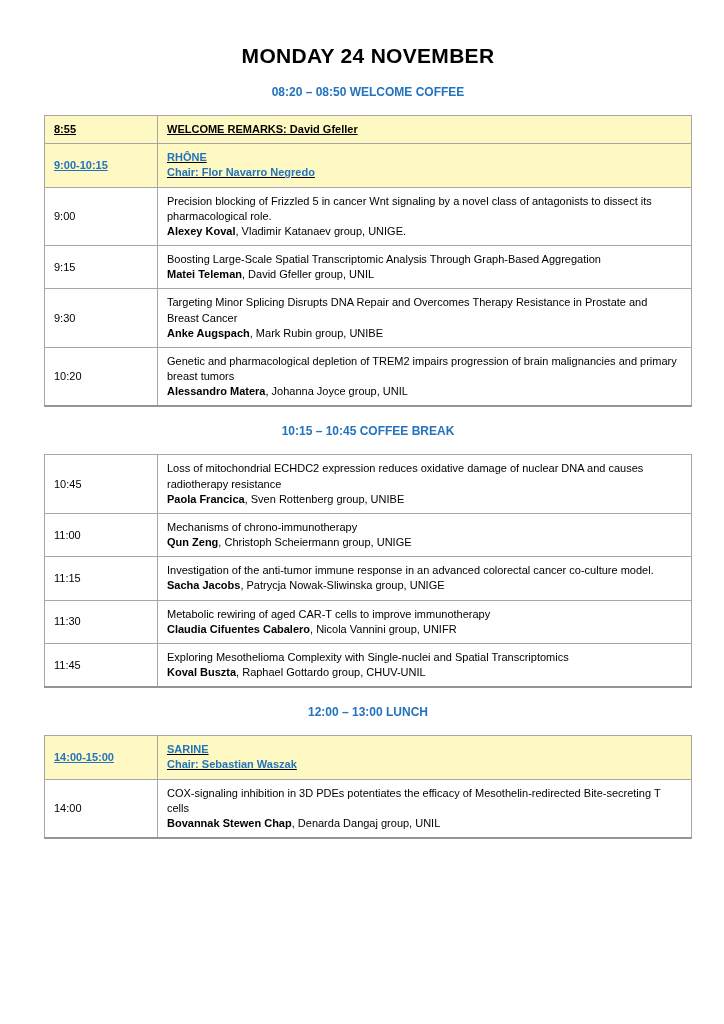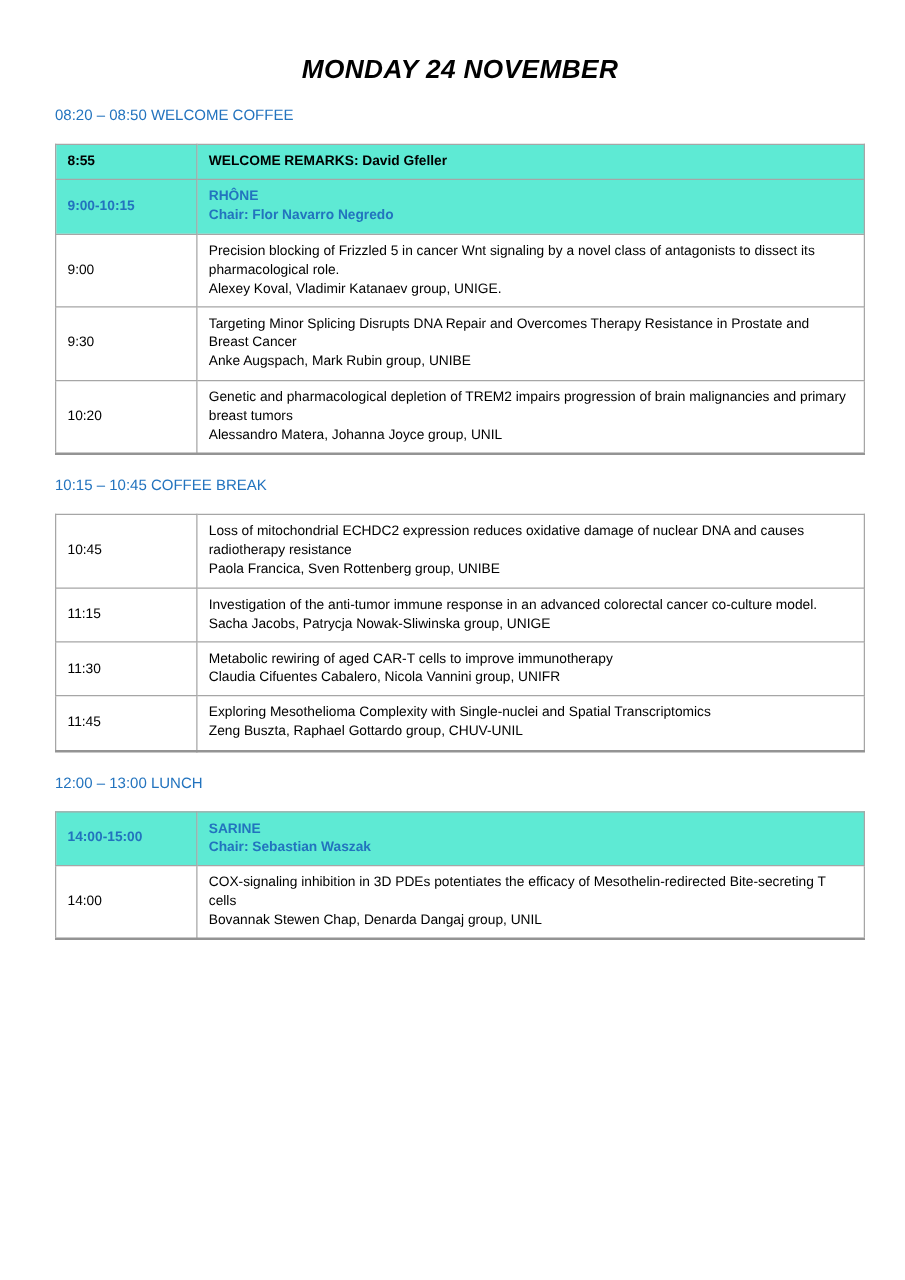--- a/index.html
+++ b/index.html
@@ -11,50 +11,50 @@
   }
   .page { box-sizing: border-box; padding: 44px 32px 0 44px; }
 
   h1.title {
     margin: 0 0 0 0;
     font-size: 21px;
     font-weight: 700;
     text-align: center;
     letter-spacing: 0.3px;
     color: #000000;
-    font-style: italic;
   }
   .break-heading {
     margin: 17px 0 16px 0;
+    text-align: center;
     font-size: 12px;
-    font-weight: 400;
+    font-weight: 700;
     color: #2273be;
   }
 
   table.session {
     width: 648px;
     border-collapse: collapse;
     table-layout: fixed;
     font-size: 11px;
     margin: 0;
   }
   table.session + table.session { margin-top: 34px; }
   table.session td {
     border: 1px solid #a6a6a6;
     padding: 6px 9px;
     vertical-align: middle;
     line-height: 1.38;
   }
   table.session { border-bottom: 2px solid #949494; }
   td.time-cell { width: 94px; }
-  tr.hl td { background: #5eead4; }
+  tr.hl td { background: #fef9c3; text-decoration: underline; }
   .bold { font-weight: 700; }
   .blue { color: #2273be; font-weight: 700; }
   .talk-title { color: #000; }
-  .speaker-name { font-weight: 400; }
+  .speaker-name { font-weight: 700; }
 </style>
 </head>
 <body>
 
 <div class="page">
 
   <h1 class="title">MONDAY 24 NOVEMBER</h1>
 
   <div class="break-heading">08:20 – 08:50 WELCOME COFFEE</div>
 
@@ -72,20 +72,27 @@
       </td>
     </tr>
     <tr>
       <td class="time-cell">9:00</td>
       <td>
         <div class="talk-title">Precision blocking of Frizzled 5 in cancer Wnt signaling by a novel class of antagonists to dissect its pharmacological role.</div>
         <div><span class="speaker-name">Alexey Koval</span><span>, Vladimir Katanaev group, UNIGE.</span></div>
       </td>
     </tr>
     <tr>
+      <td class="time-cell">9:15</td>
+      <td>
+        <div class="talk-title">Boosting Large-Scale Spatial Transcriptomic Analysis Through Graph-Based Aggregation</div>
+        <div><span class="speaker-name">Matei Teleman</span><span>, David Gfeller group, UNIL</span></div>
+      </td>
+    </tr>
+    <tr>
       <td class="time-cell">9:30</td>
       <td>
         <div class="talk-title">Targeting Minor Splicing Disrupts DNA Repair and Overcomes Therapy Resistance in Prostate and Breast Cancer</div>
         <div><span class="speaker-name">Anke Augspach</span><span>, Mark Rubin group, UNIBE</span></div>
       </td>
     </tr>
     <tr>
       <td class="time-cell">10:20</td>
       <td>
         <div class="talk-title">Genetic and pharmacological depletion of TREM2 impairs progression of brain malignancies and primary breast tumors</div>
@@ -100,38 +107,45 @@
   <table class="session">
     <tbody>
     <tr>
       <td class="time-cell">10:45</td>
       <td>
         <div class="talk-title">Loss of mitochondrial ECHDC2 expression reduces oxidative damage of nuclear DNA and causes radiotherapy resistance</div>
         <div><span class="speaker-name">Paola Francica</span><span>, Sven Rottenberg group, UNIBE</span></div>
       </td>
     </tr>
     <tr>
+      <td class="time-cell">11:00</td>
+      <td>
+        <div class="talk-title">Mechanisms of chrono-immunotherapy</div>
+        <div><span class="speaker-name">Qun Zeng</span><span>, Christoph Scheiermann group, UNIGE</span></div>
+      </td>
+    </tr>
+    <tr>
       <td class="time-cell">11:15</td>
       <td>
         <div class="talk-title">Investigation of the anti-tumor immune response in an advanced colorectal cancer co-culture model.</div>
         <div><span class="speaker-name">Sacha Jacobs</span><span>, Patrycja Nowak-Sliwinska group, UNIGE</span></div>
       </td>
     </tr>
     <tr>
       <td class="time-cell">11:30</td>
       <td>
         <div class="talk-title">Metabolic rewiring of aged CAR-T cells to improve immunotherapy</div>
         <div><span class="speaker-name">Claudia Cifuentes Cabalero</span><span>, Nicola Vannini group, UNIFR</span></div>
       </td>
     </tr>
     <tr>
       <td class="time-cell">11:45</td>
       <td>
         <div class="talk-title">Exploring Mesothelioma Complexity with Single-nuclei and Spatial Transcriptomics</div>
-        <div><span class="speaker-name">Zeng Buszta</span><span>, Raphael Gottardo group, CHUV-UNIL</span></div>
+        <div><span class="speaker-name">Koval Buszta</span><span>, Raphael Gottardo group, CHUV-UNIL</span></div>
       </td>
     </tr>
   </tbody>
     </table>
 
   <div class="break-heading">12:00 – 13:00 LUNCH</div>
 
 
   <table class="session">
     <tbody>

